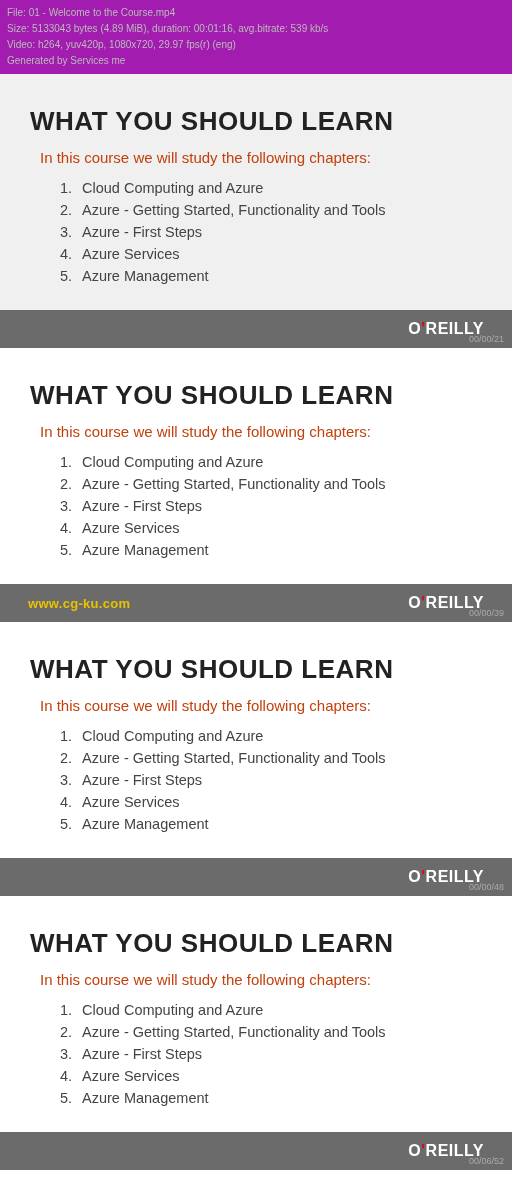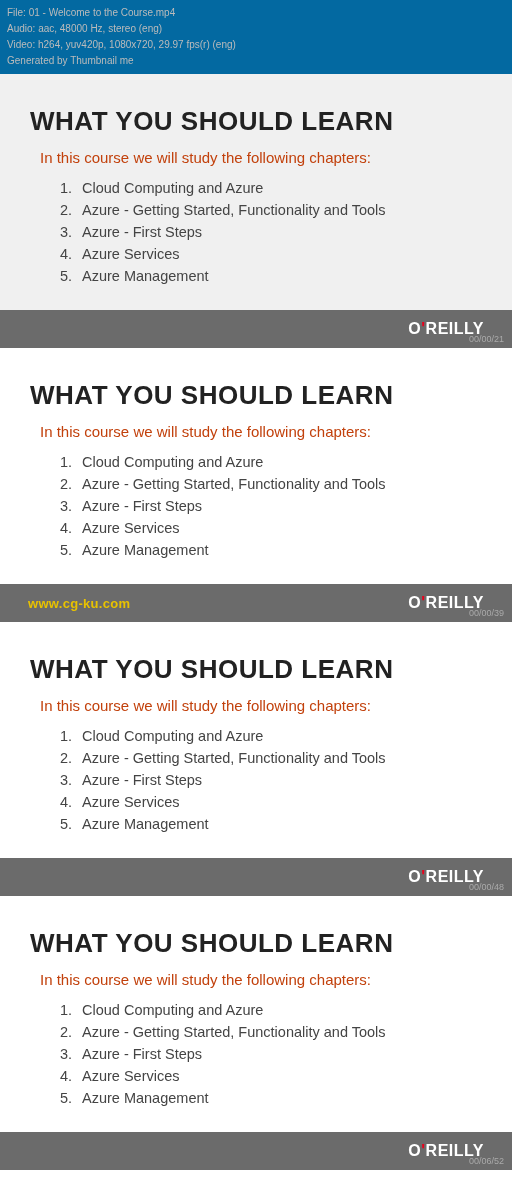--- a/index.html
+++ b/index.html
@@ -92,43 +92,43 @@
       font-weight: bold;
       letter-spacing: 0.3px;
     }
 
     .section-wrapper {
       position: relative;
     }
 
     
     .top-info {
-      background: #0369a1;
+      background: #a21caf;
       color: #bbb;
       font-size: 10px;
       padding: 5px 7px;
       line-height: 1.6;
     }
 
     .slide-1 {
       background: #f0f0f0;
     }
 
     .slide-2, .slide-3, .slide-4 {
       background: #fff;
     }
   </style>
 </head>
 <body>
 
 <div class="top-info">
   <div>File: 01 - Welcome to the Course.mp4</div>
-  <div>Audio: aac, 48000 Hz, stereo (eng)</div>
+  <div>Size: 5133043 bytes (4.89 MiB), duration: 00:01:16, avg.bitrate: 539 kb/s</div>
   <div>Video: h264, yuv420p, 1080x720, 29.97 fps(r) (eng)</div>
-  <div>Generated by Thumbnail me</div>
+  <div>Generated by Services me</div>
 </div>
 
 <div class="section-wrapper">
   <div class="slide-container slide-1">
     <div class="slide-title">WHAT YOU SHOULD LEARN</div>
     <div class="slide-subtitle">In this course we will study the following chapters:</div>
     <ol class="chapter-list">
       <li>
           <span class="num">1.</span>
           <span>Cloud Computing and Azure</span>

